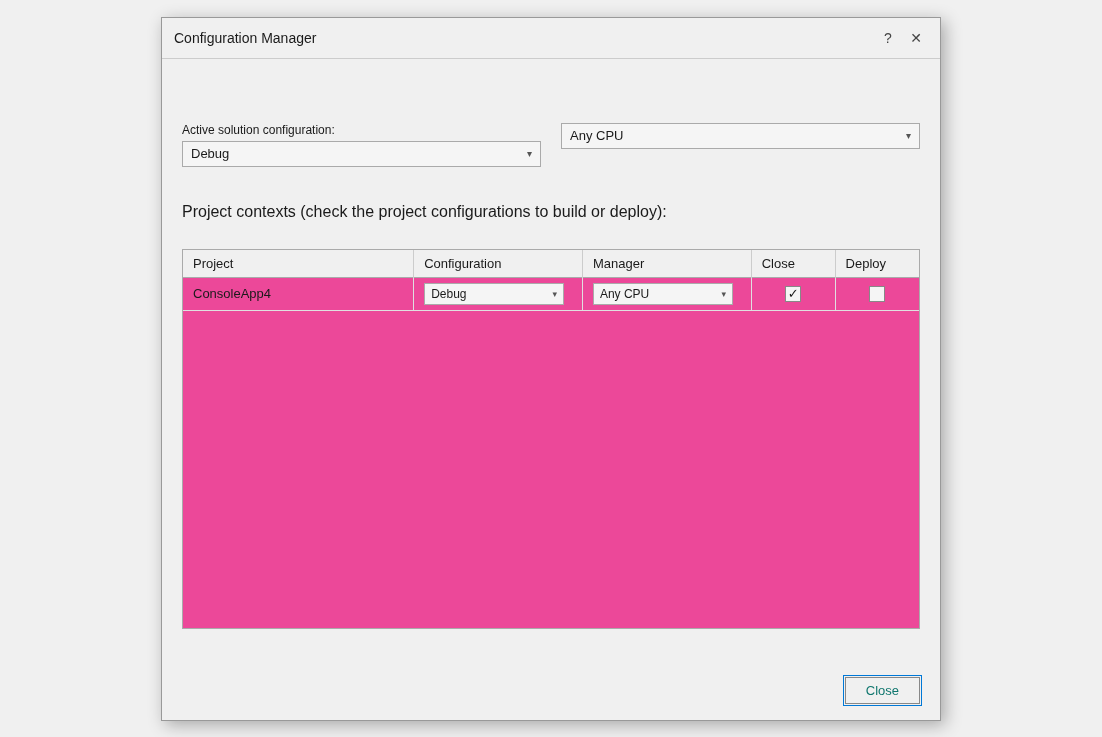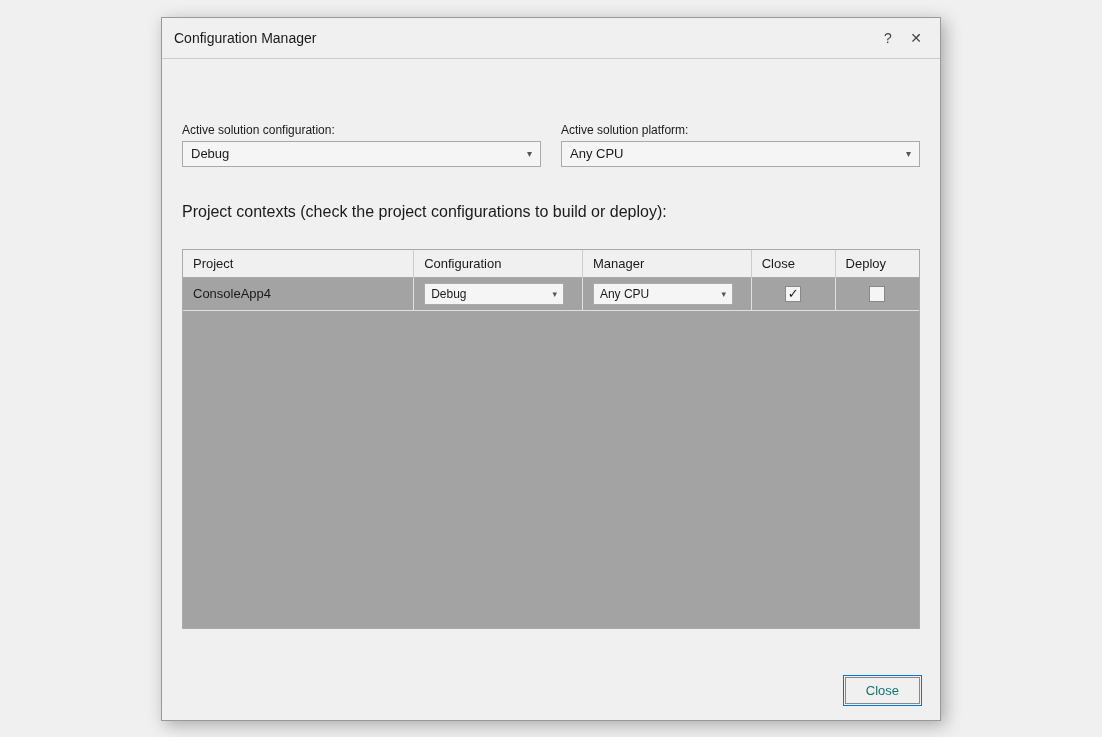--- a/index.html
+++ b/index.html
@@ -126,21 +126,21 @@
     .project-contexts-label {
       font-size: 16px;
       color: #1a1a1a;
       margin-bottom: 8px;
     }
 
     .table-container {
       border: 1px solid #aaa;
       flex: 1;
       min-height: 380px;
-      background: #a3a3a3;
+      background: #ec4899;
       overflow: hidden;
     }
 
     .table {
       width: 100%;
       border-collapse: collapse;
     }
 
     .table thead tr {
       background: #f0f0f0;
@@ -264,21 +264,20 @@
 
     <div class="top-section">
       <div class="field-group field-group-config">
         <span class="field-label">Active solution configuration:</span>
         <div class="dropdown">
           <span>Debug</span>
           <span class="dropdown-arrow">▾</span>
         </div>
       </div>
       <div class="field-group field-group-platform">
-        <span class="field-label">Active solution platform:</span>
         <div class="dropdown">
           <span>Any CPU</span>
           <span class="dropdown-arrow">▾</span>
         </div>
       </div>
     </div>
 
     <div class="project-contexts-label">Project contexts (check the project configurations to build or deploy):</div>
 
     <div class="table-container">

